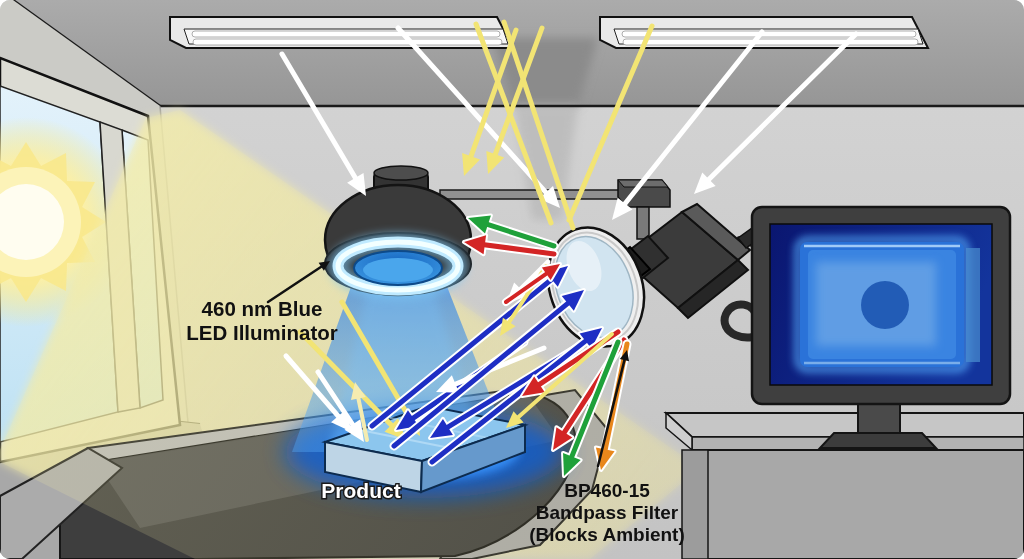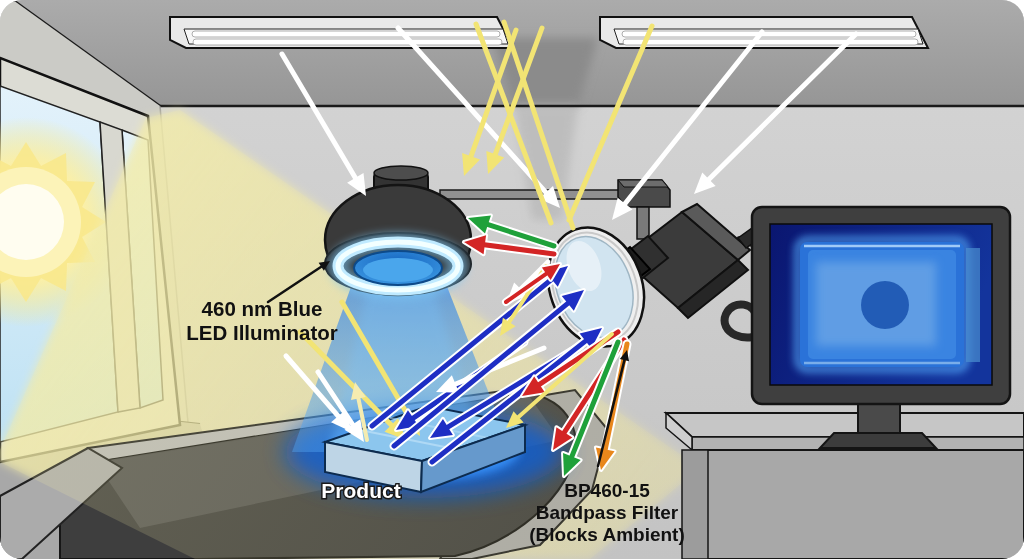--- a/index.html
+++ b/index.html
@@ -1,17 +1,17 @@
 <!DOCTYPE html>
 <html><head>
 <meta charset="utf-8">
 <style>
   html,body{margin:0;padding:0;background:#ffffff;}
   body{font-family:"Liberation Sans", sans-serif;}
-  .frame{position:relative;width:1024px;height:559px;border-radius:22px;overflow:hidden;background:#cfcfcf;margin:0 auto;}
+  .frame{position:relative;width:1024px;height:559px;border-radius:10px;overflow:hidden;background:#cfcfcf;margin:0 auto;}
   svg{display:block;}
   text{font-family:"Liberation Sans", sans-serif;font-weight:700;}
   .lbl-dark{fill:#111111;}
   .lbl-light{fill:#ffffff;stroke:#1a1a1a;stroke-width:3;paint-order:stroke;}
 </style>
 </head>
 <body>
 
 <div class="frame">
 <svg width="1024" height="559" viewBox="0 0 1024 559">

